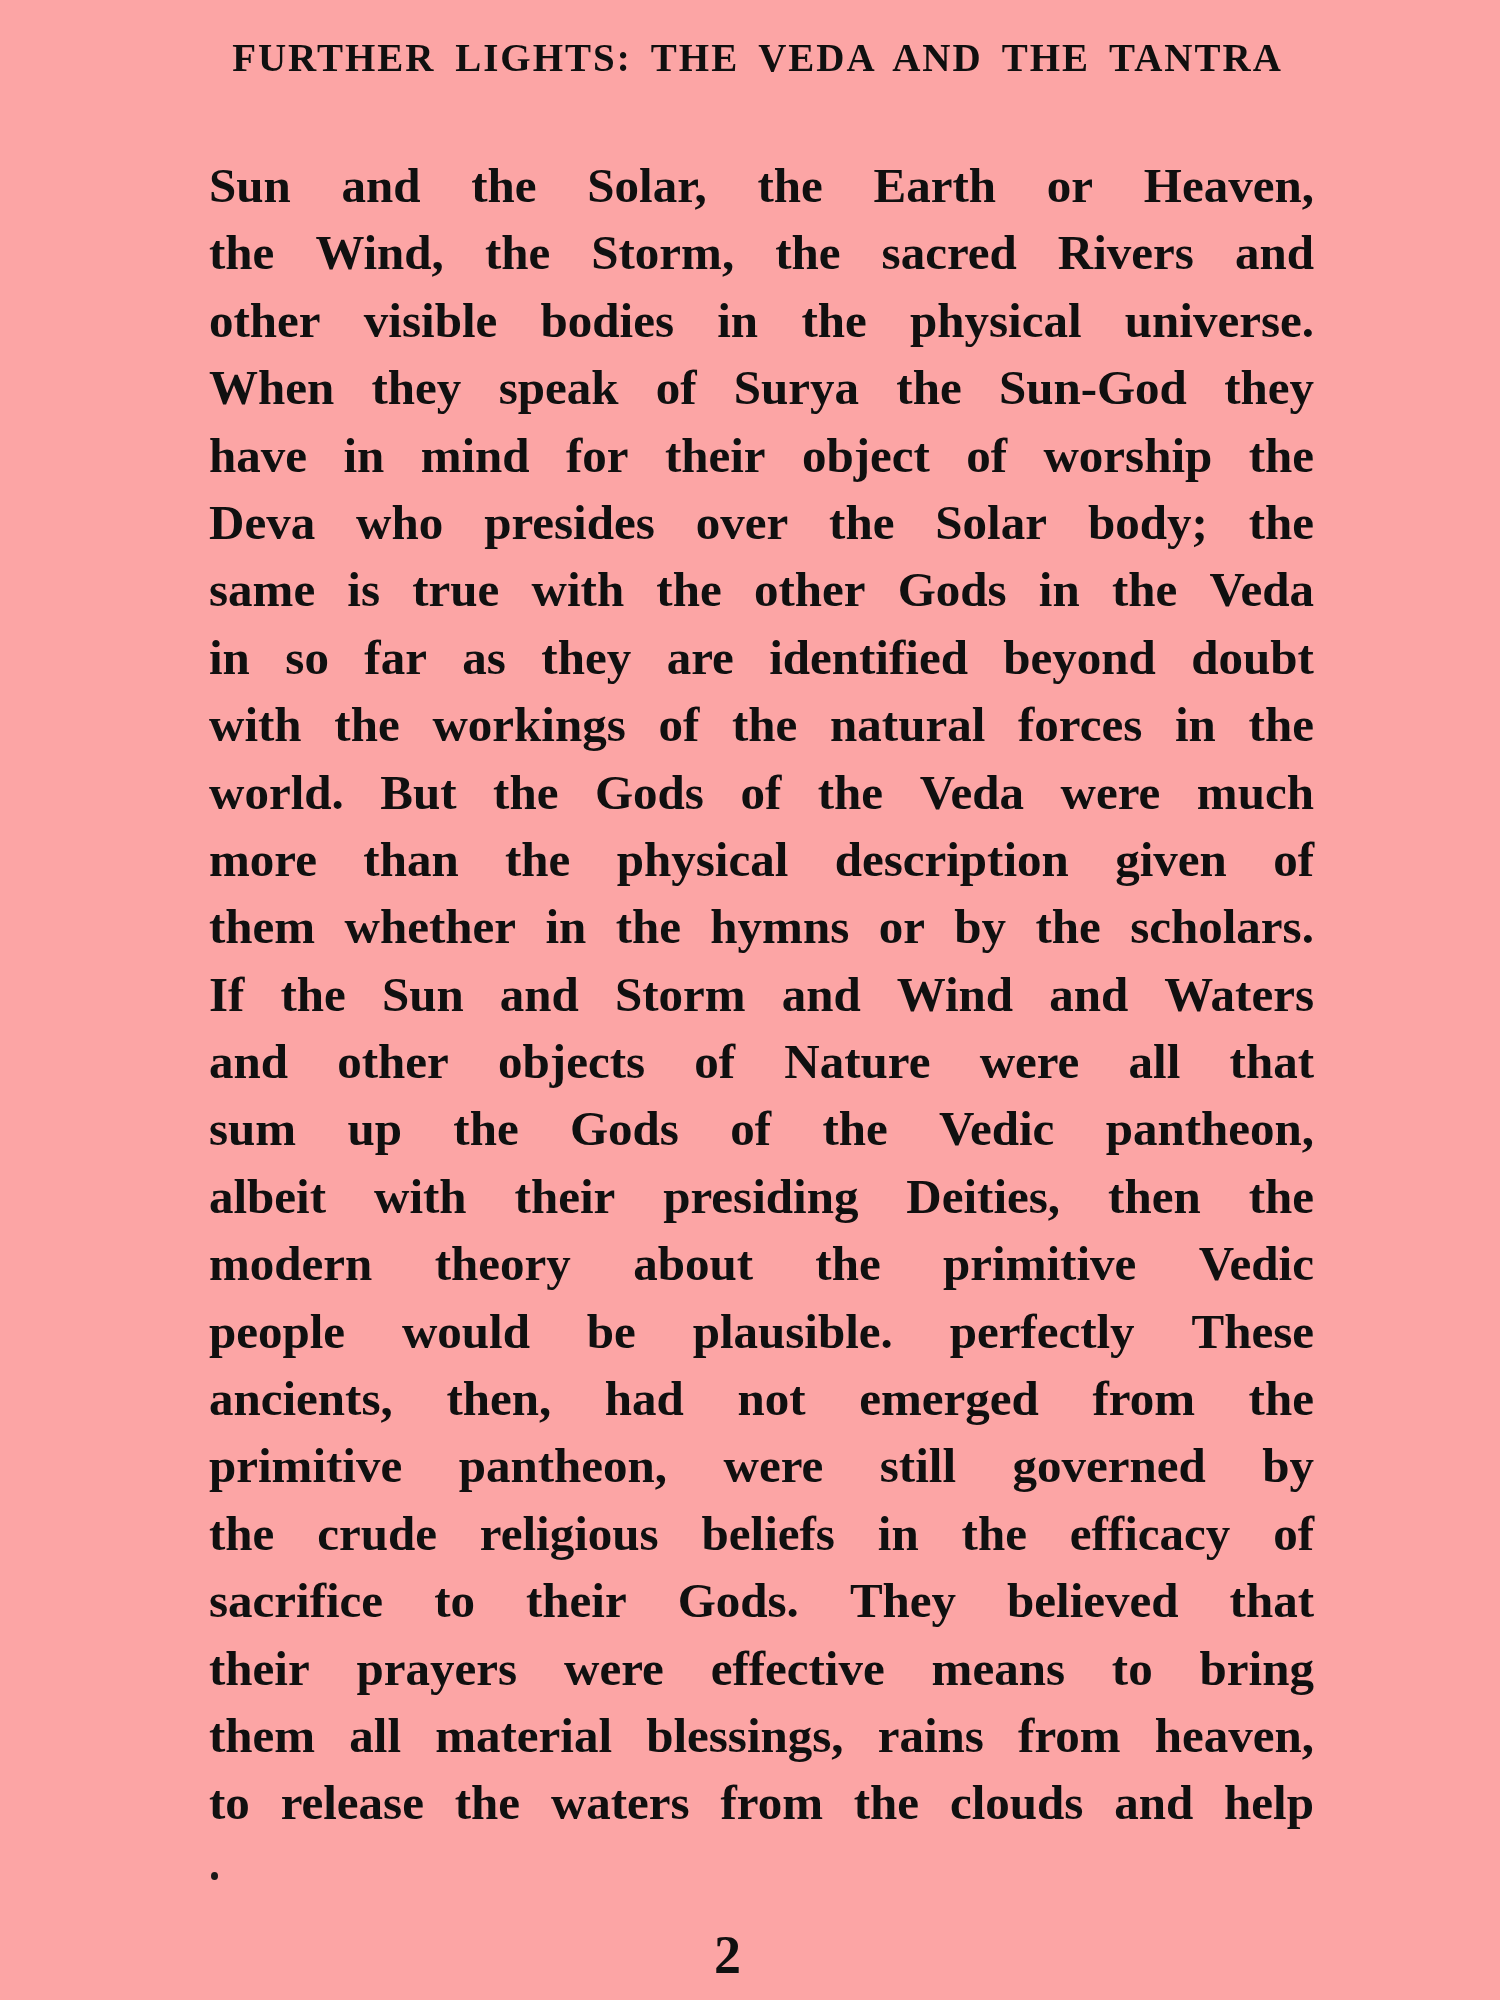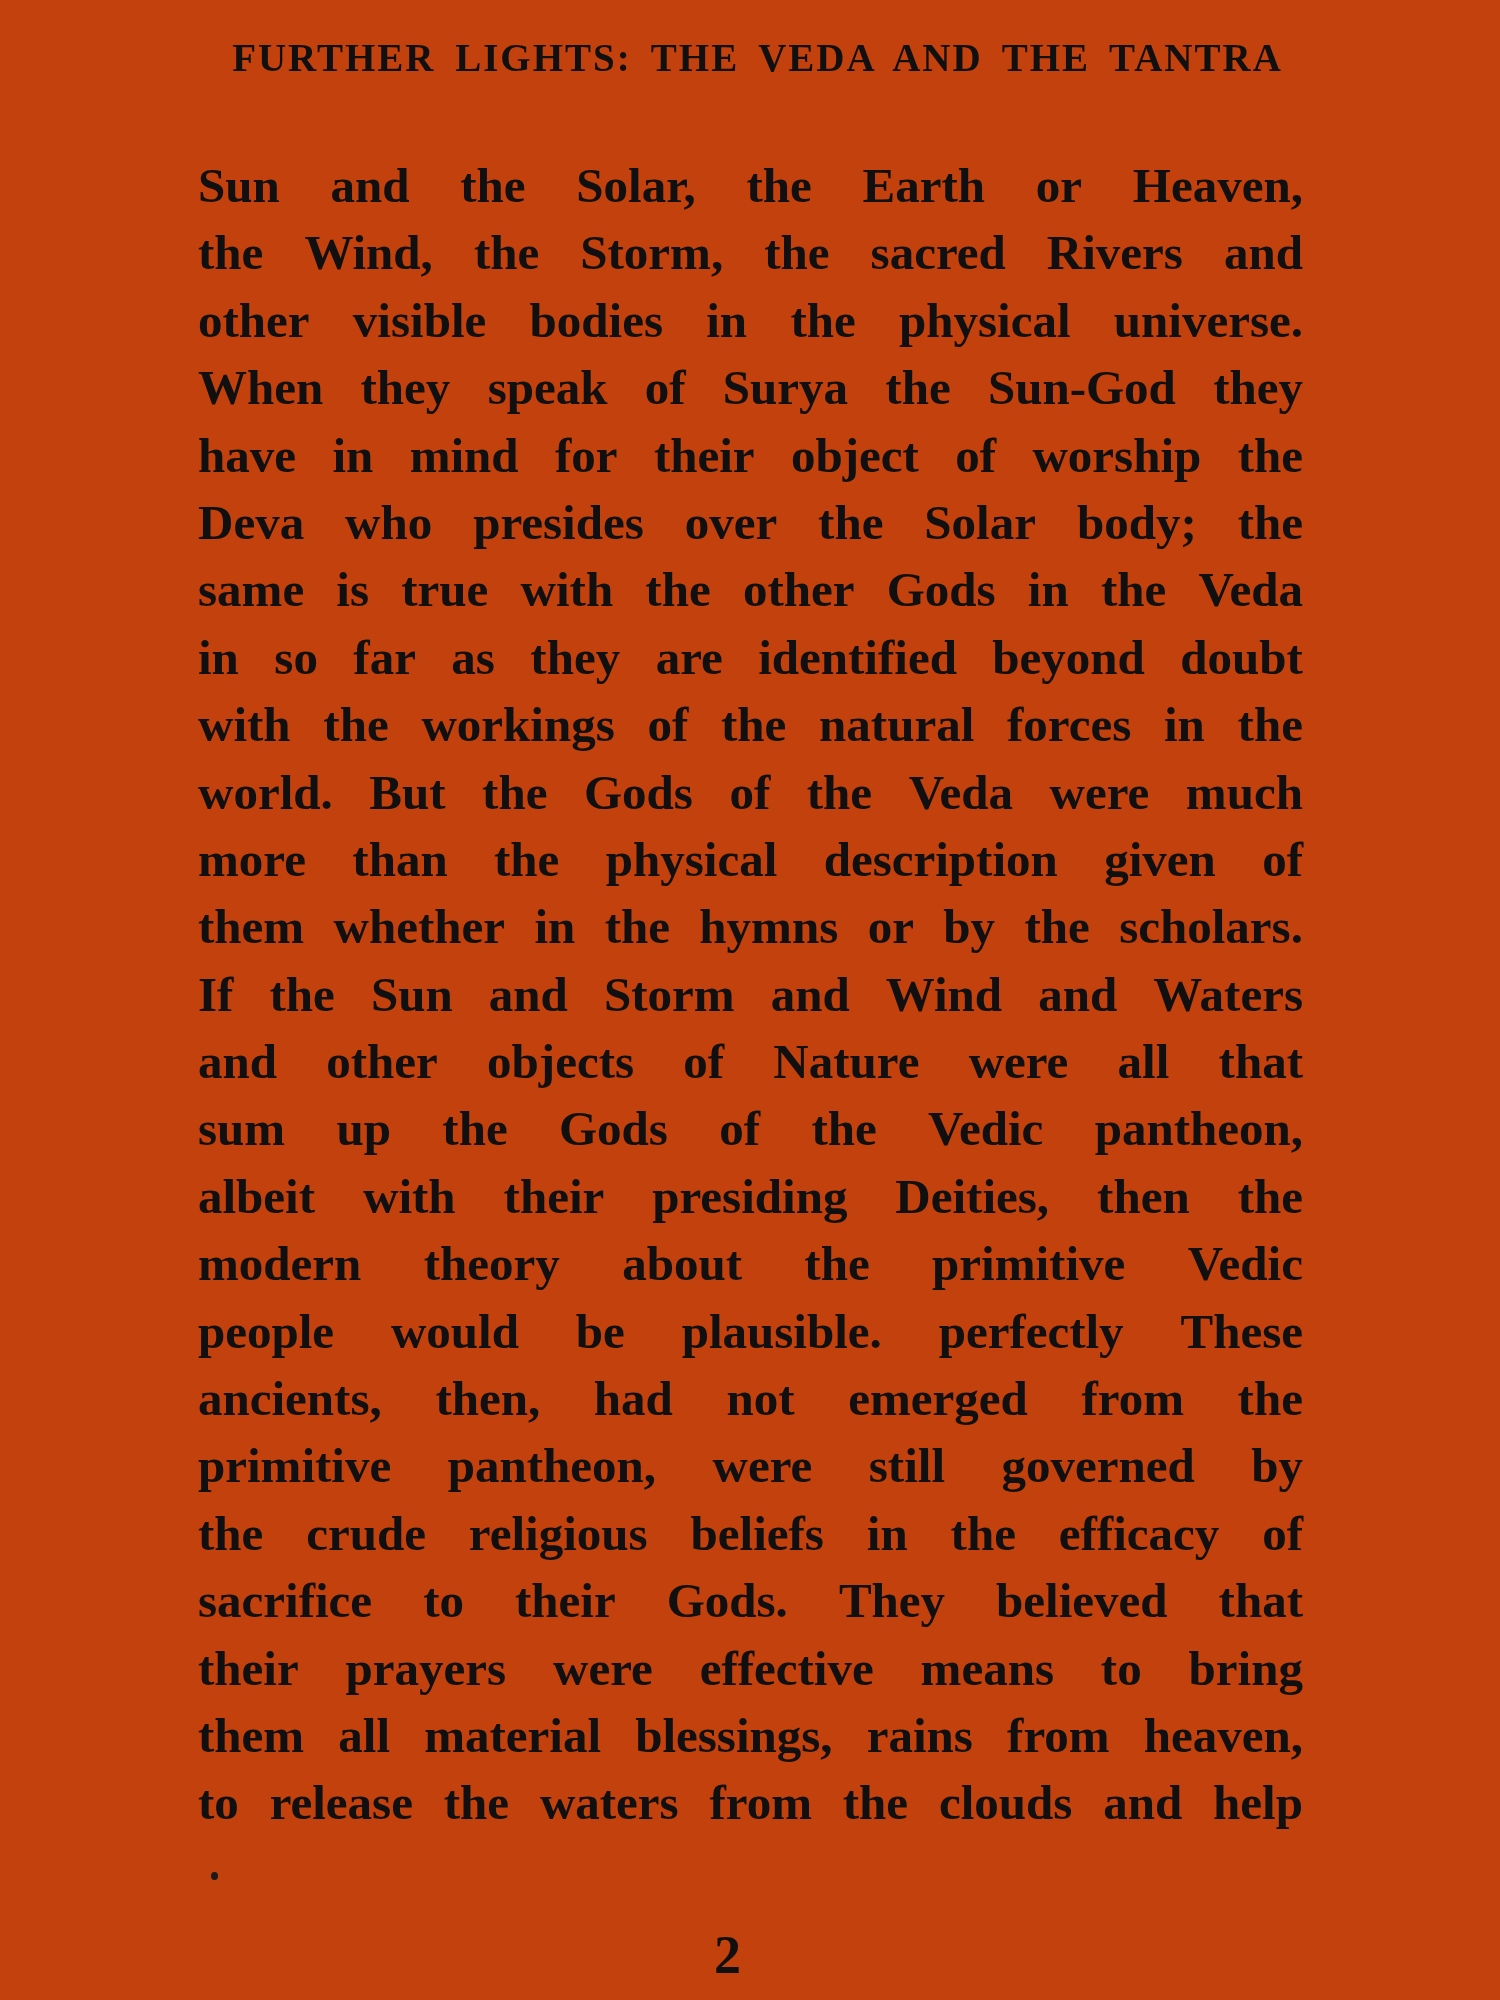--- a/index.html
+++ b/index.html
@@ -4,42 +4,42 @@
 <style>
   html, body {
     margin: 0;
     padding: 0;
     background: #ffffff;
   }
   .page {
     position: relative;
     width: 1500px;
     height: 2000px;
-    background: #c2410c;
+    background: #fca5a5;
     font-family: "Liberation Serif", "DejaVu Serif", serif;
     color: #101010;
     overflow: hidden;
   }
   .running-head {
     position: absolute;
     top: 34px;
     left: 205px;
     width: 1105px;
     text-align: center;
     font-size: 39px;
     font-weight: bold;
     letter-spacing: 2px;
     word-spacing: 8px;
     white-space: nowrap;
     transform: scaleY(1.05);
   }
   .body-text {
     position: absolute;
     top: 152px;
-    left: 198px;
+    left: 209px;
     width: 1105px;
     text-align: right;
   }
   .line {
     display: flex;
     justify-content: space-between;
     align-items: baseline;
     height: 67.4px;
     line-height: 67.4px;
     font-size: 49px;

